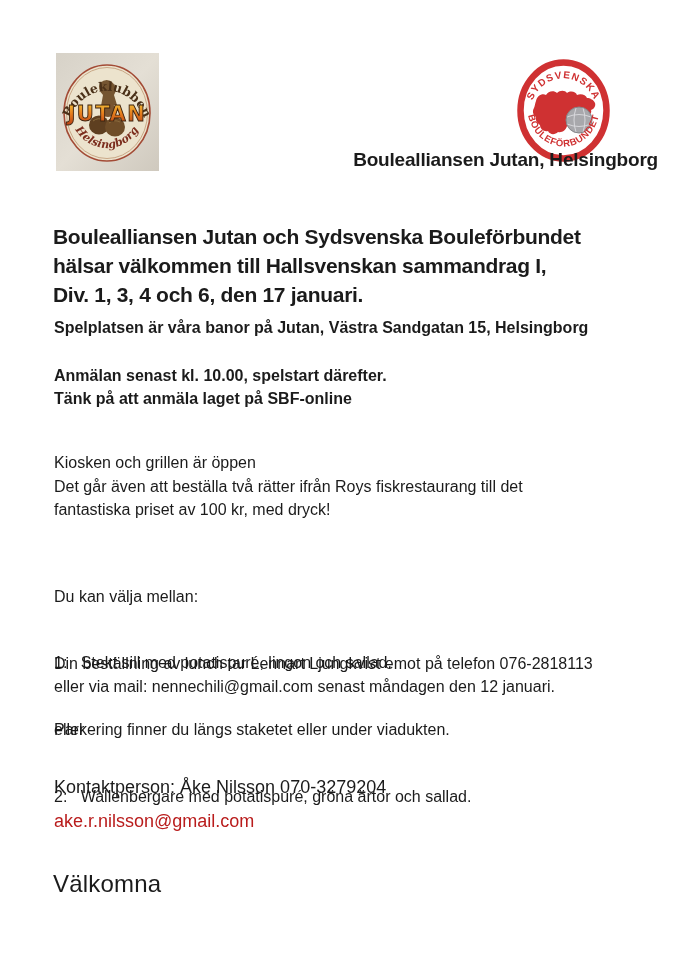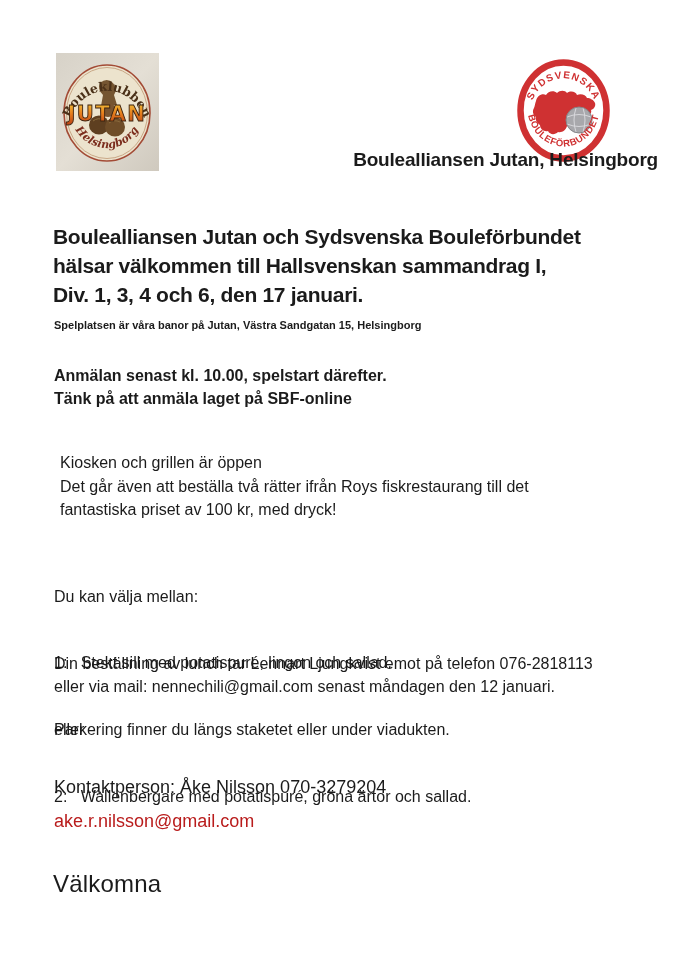--- a/index.html
+++ b/index.html
@@ -10,23 +10,23 @@
   .logo-jutan  { position:absolute; left:56px;  top:53px; width:103px; height:118px; }
   .logo-ssbf   { position:absolute; left:515px; top:57px; width:97px;  height:107px; }
   .header-title{
     position:absolute; left:0; top:149px; width:658px; text-align:right;
     font-size:19px; font-weight:bold; letter-spacing:-0.2px;
   }
   .main-heading{
     position:absolute; left:53px; top:222px; font-size:21px; font-weight:bold;
     line-height:29px; letter-spacing:-0.3px;
   }
-  .venue       { position:absolute; left:54px; top:319px; font-size:11px; font-weight:bold; }
+  .venue       { position:absolute; left:54px; top:319px; font-size:16px; font-weight:bold; }
   .registration{ position:absolute; left:54px; top:364px; font-size:16px; font-weight:bold; line-height:23px; }
-  .food        { position:absolute; left:60px; top:451px; font-size:16px; line-height:23.5px; }
+  .food        { position:absolute; left:54px; top:451px; font-size:16px; line-height:23.5px; }
   .menu        { position:absolute; left:54px; top:541px; font-size:16px; line-height:22.3px; white-space:pre-wrap; }
   .order       { position:absolute; left:54px; top:652px; font-size:16px; line-height:23px; }
   .parking     { position:absolute; left:54px; top:721px; font-size:16px;text-align:center; }
   .contact     { position:absolute; left:54px; top:777px; font-size:18px;text-align:right; }
   .email-link  {
     position:absolute; left:54px; top:811px; font-size:18px;
     color:#b91c1c; text-decoration:none; cursor:pointer;
   }
   .closing     { position:absolute; left:53px; top:870px; font-size:24px; letter-spacing:0.2px;text-align:center; }
   .line { display:block; }

